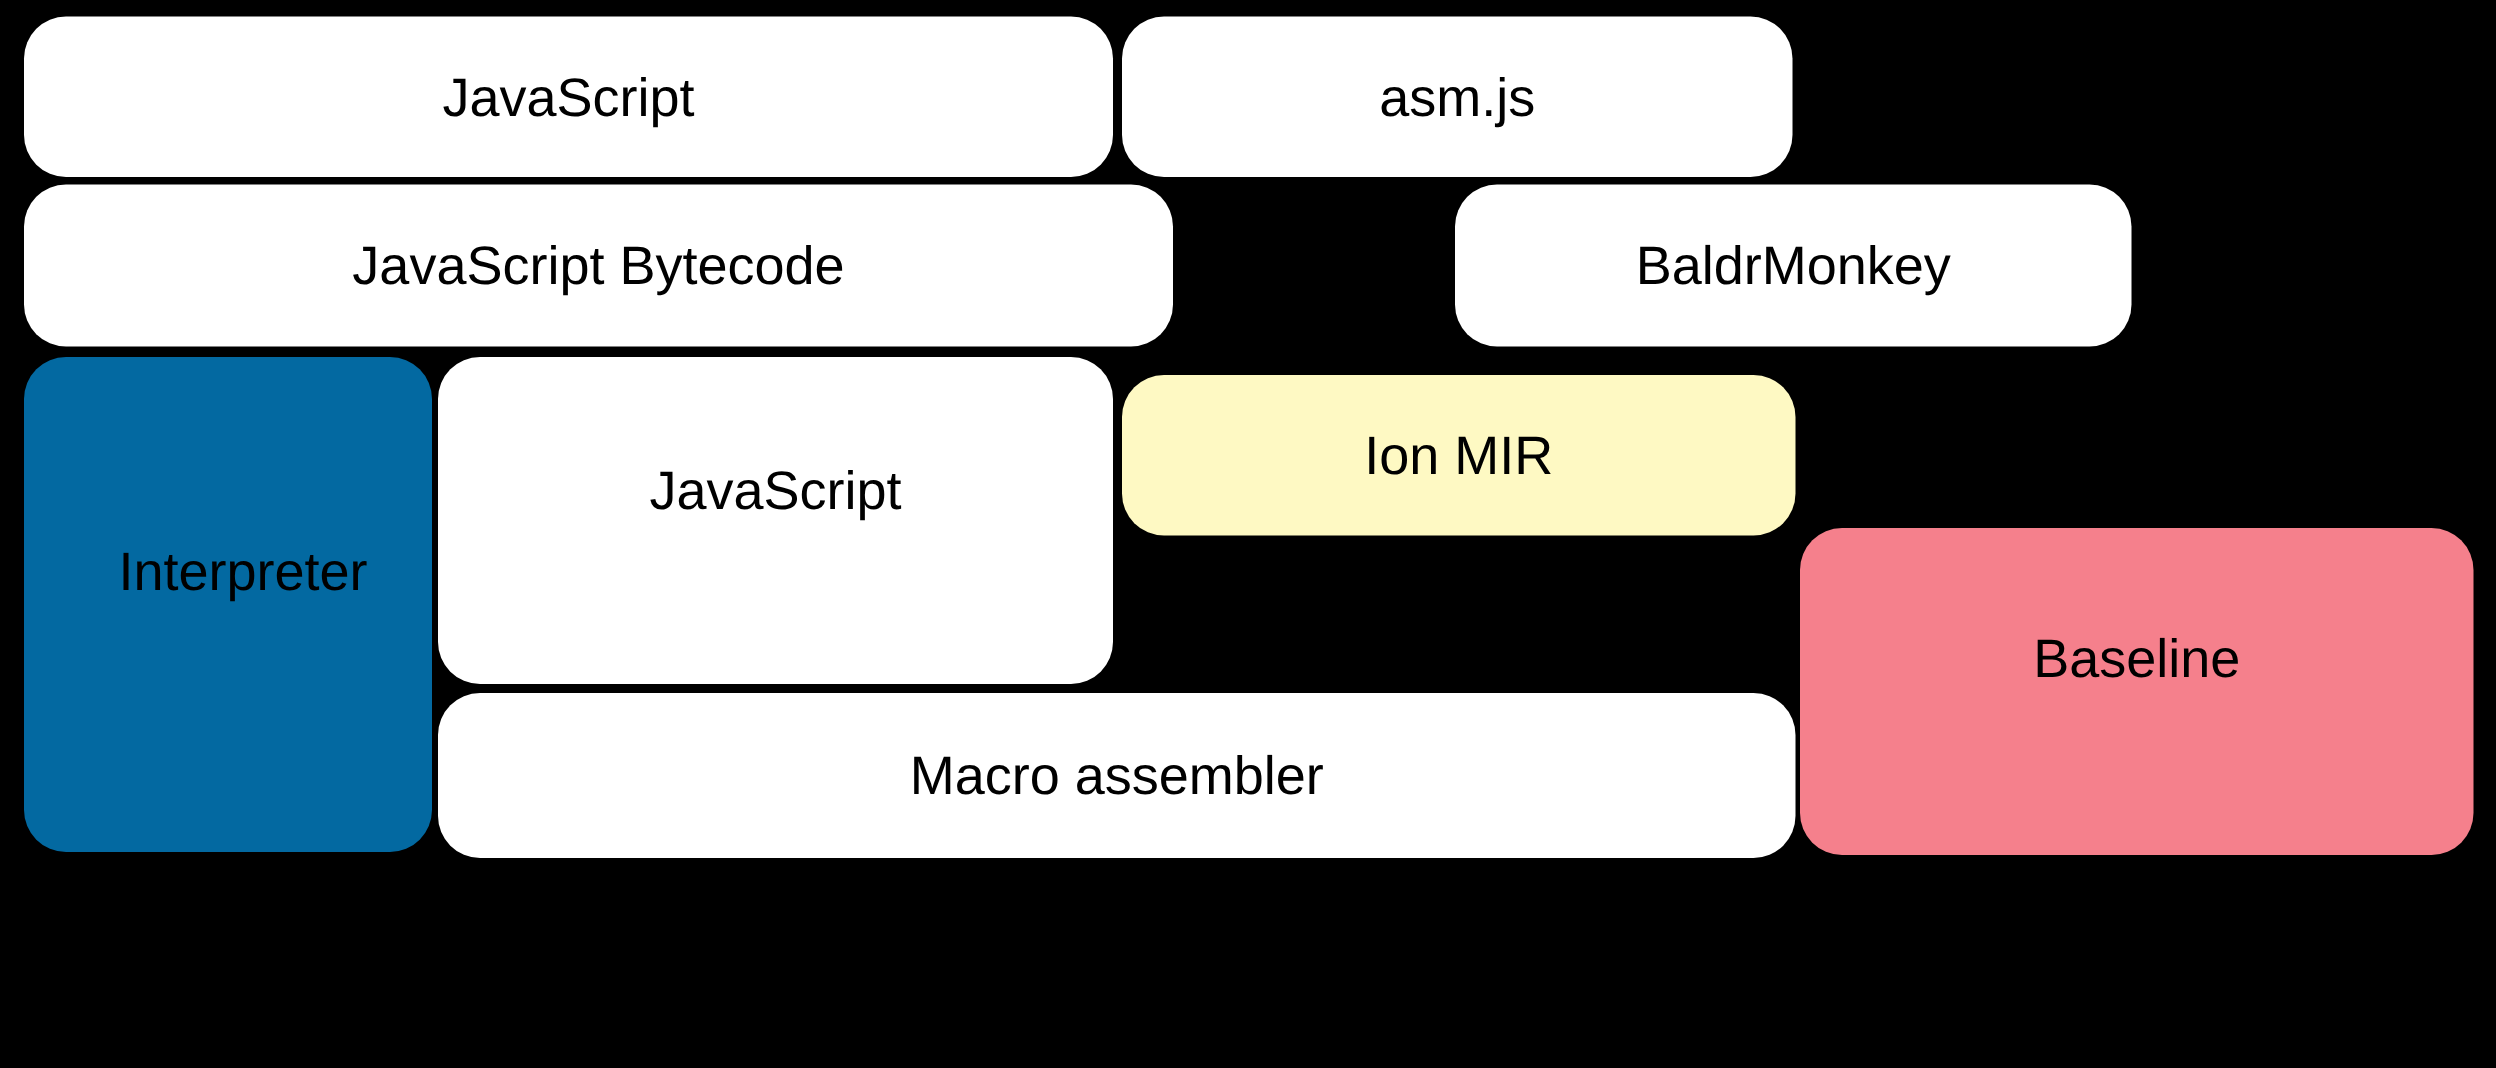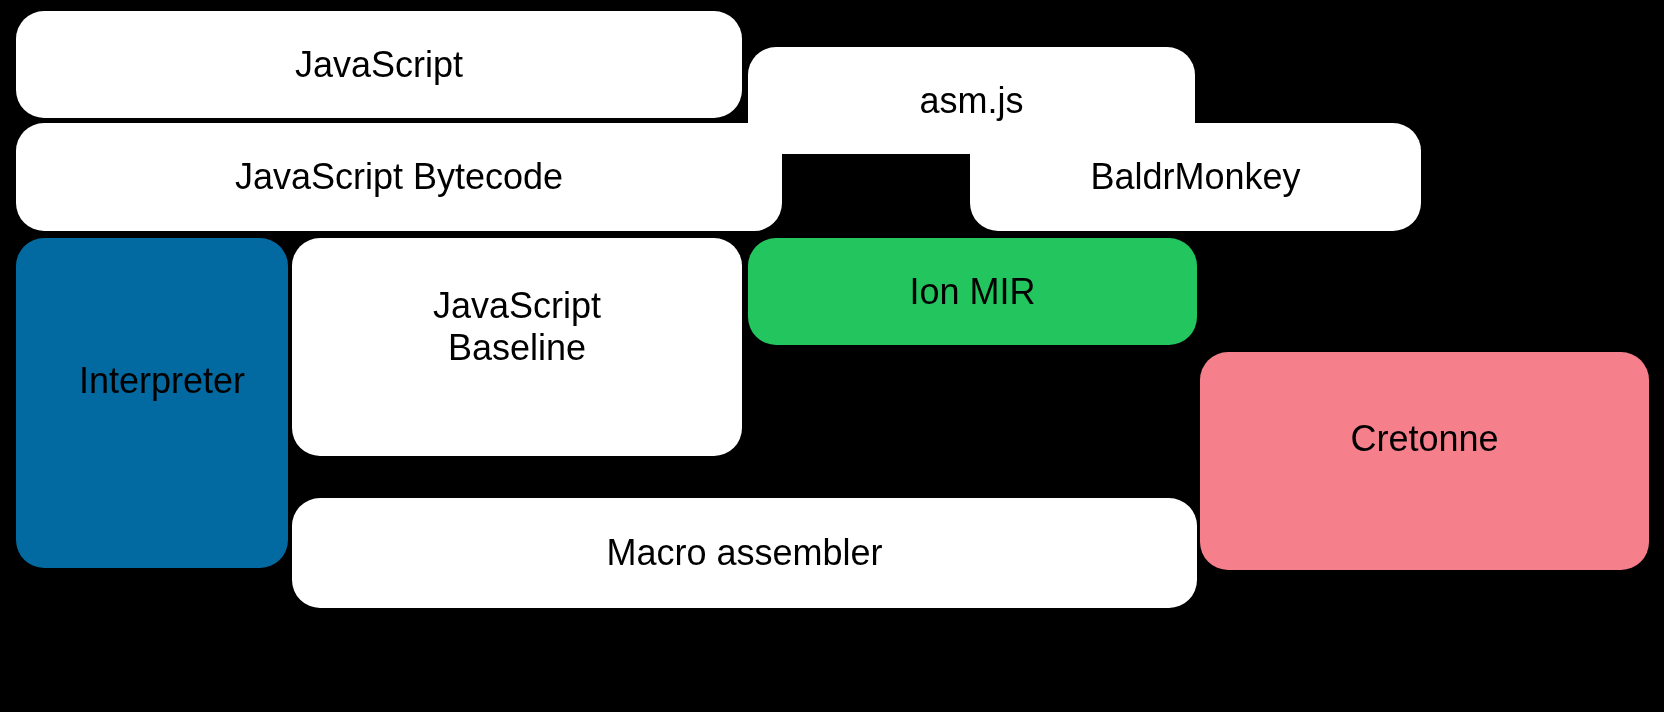--- a/index.html
+++ b/index.html
@@ -24,21 +24,21 @@
     border-radius: 28px;
     background: #fff;
     color: #000;
     font-size: 36px;
     line-height: 1.16;
     text-align: left;
     white-space: nowrap;
   }
   
   .box-javascript   { left: 16px;   top: 11px;  width: 726px;  height: 107px; }
-  .box-asmjs        { left: 748px;  top: 11px;  width: 447px;  height: 107px; margin-top: 36px; }
+  .box-asmjs        { left: 748px;  top: 11px;  width: 447px;  height: 107px; }
   .box-wasm         { left: 1200px; top: 11px;  width: 449px;  height: 107px; }
   
   .box-bytecode     { left: 16px;   top: 123px; width: 766px;  height: 108px; }
   .box-baldrmonkey  { left: 970px;  top: 123px; width: 451px;  height: 108px; }
   
   .box-interpreter  { left: 16px;   top: 238px; width: 272px;  height: 330px; padding-bottom: 44px; box-sizing: border-box; }
   .box-baseline     { left: 292px;  top: 238px; width: 450px;  height: 218px; padding-bottom: 40px; box-sizing: border-box; }
   .box-ion-mir      { left: 748px;  top: 238px; width: 449px;  height: 107px; }
   .box-ion-lir      { left: 748px;  top: 351px; width: 449px;  height: 107px; }
   .box-cretonne     { left: 1200px; top: 352px; width: 449px;  height: 218px; padding-bottom: 44px; box-sizing: border-box; }
@@ -67,30 +67,29 @@
   <div class="box box-baldrmonkey" style="background-color: rgb(255, 255, 255);">
     <span>BaldrMonkey</span>
   </div>
 
   <div class="box box-interpreter" style="background-color: #0369a1; padding-left: 20px;">
     <span>Interpreter</span>
   </div>
 
   <div class="box box-baseline" style="background-color: rgb(255, 255, 255);">
     <span>JavaScript</span>
-    <span>Baseline</span>
   </div>
 
-  <div class="box box-ion-mir" style="background-color: #22c55e;">
+  <div class="box box-ion-mir" style="background-color: #fef9c3; margin-top: 12px;">
     <span>Ion MIR</span>
   </div>
 
 
   <div class="box box-cretonne" style="background-color: rgb(245, 128, 140);">
-    <span>Cretonne</span>
+    <span>Baseline</span>
   </div>
 
-  <div class="box box-macro" style="background-color: rgb(255, 255, 255); margin-top: 36px;">
+  <div class="box box-macro" style="background-color: rgb(255, 255, 255);">
     <span>Macro assembler</span>
   </div>
 
 
 </div>
 
 </body></html>

